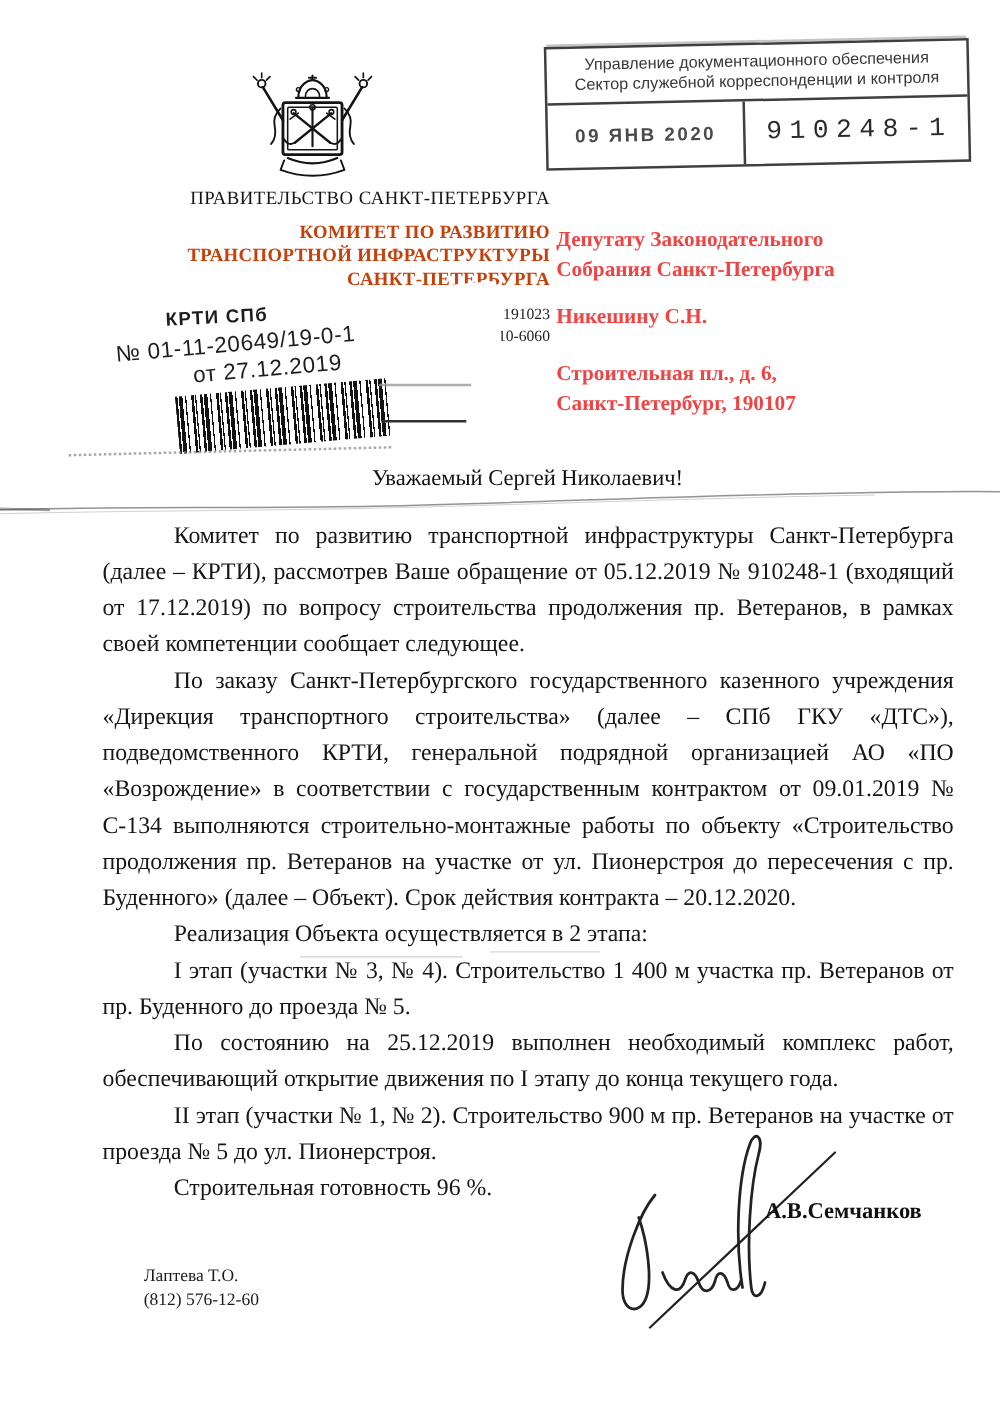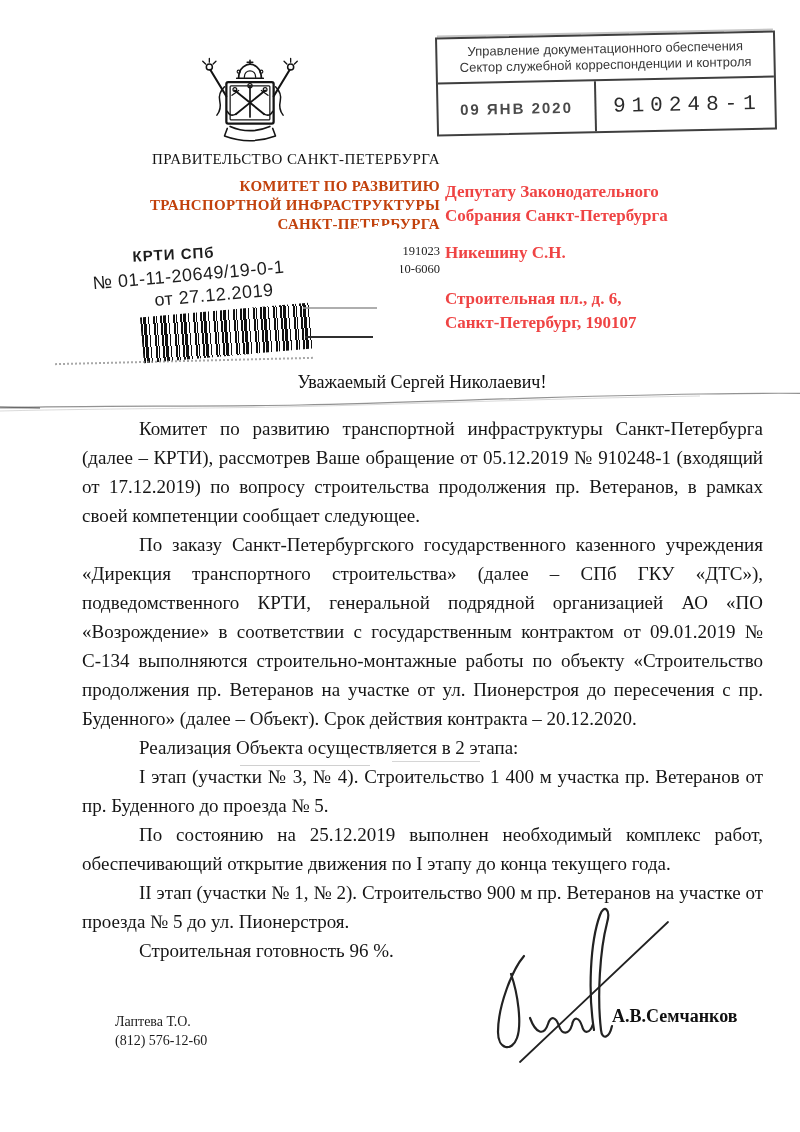--- a/index.html
+++ b/index.html
@@ -85,21 +85,21 @@
   .body-text{
     position:absolute;left:82px;top:414px;width:681px;
     font-size:19px;line-height:29px;text-align:justify;color:#161616;font-family:Liberation Serif, serif;
   }
   .body-text p{margin:0;text-indent:57px;}
   
   .signoff{
     position:absolute;left:115px;top:953px;width:380px;
     font-weight:bold;font-size:18px;line-height:28px;color:#101010;
   }
-  .sig-name{position:absolute;left:612px;top:1006px;font-weight:bold;font-size:18px;color:#101010;white-space:nowrap;}
+  .sig-name{position:absolute;left:612px;top:958px;font-weight:bold;font-size:18px;color:#101010;white-space:nowrap;}
   .signature-svg{position:absolute;left:482px;top:898px;}
   .executor{position:absolute;left:115px;top:1012px;font-size:14px;line-height:19px;color:#1b1b1b;}
   .executor p{margin:0;}
 </style>
 </head>
 <body>
 
 <div class="page">
 
   <div class="office-stamp">

